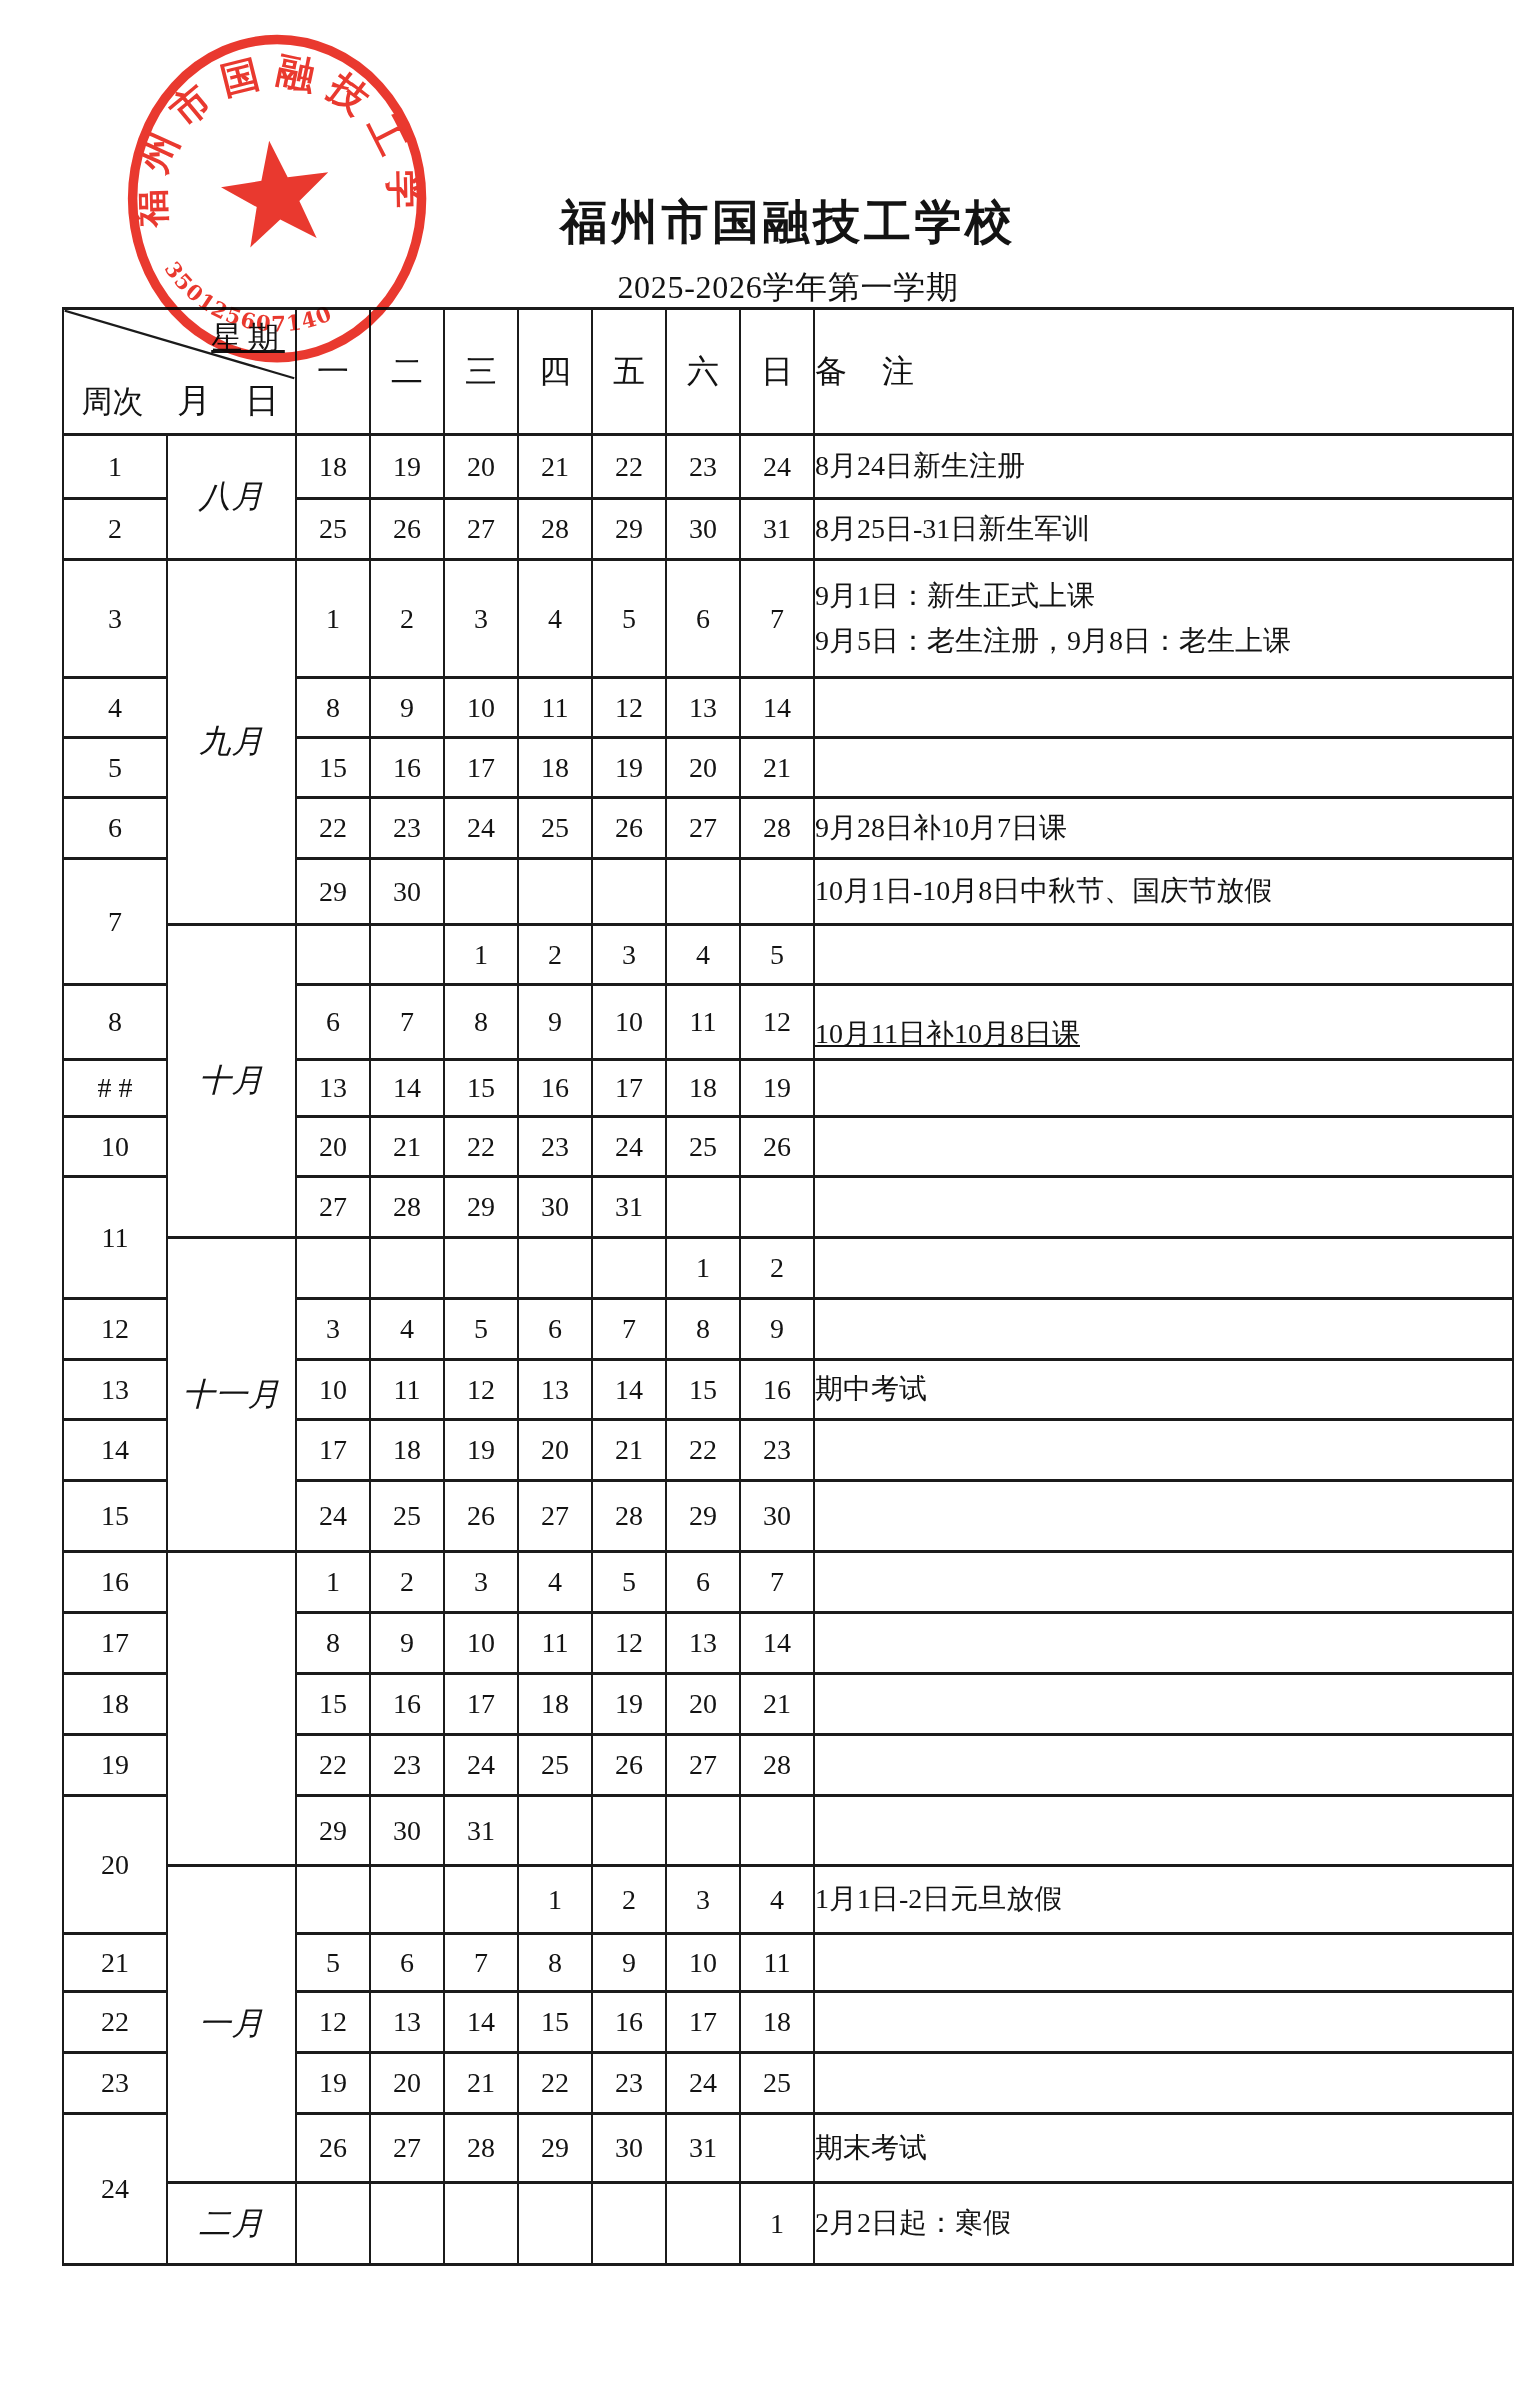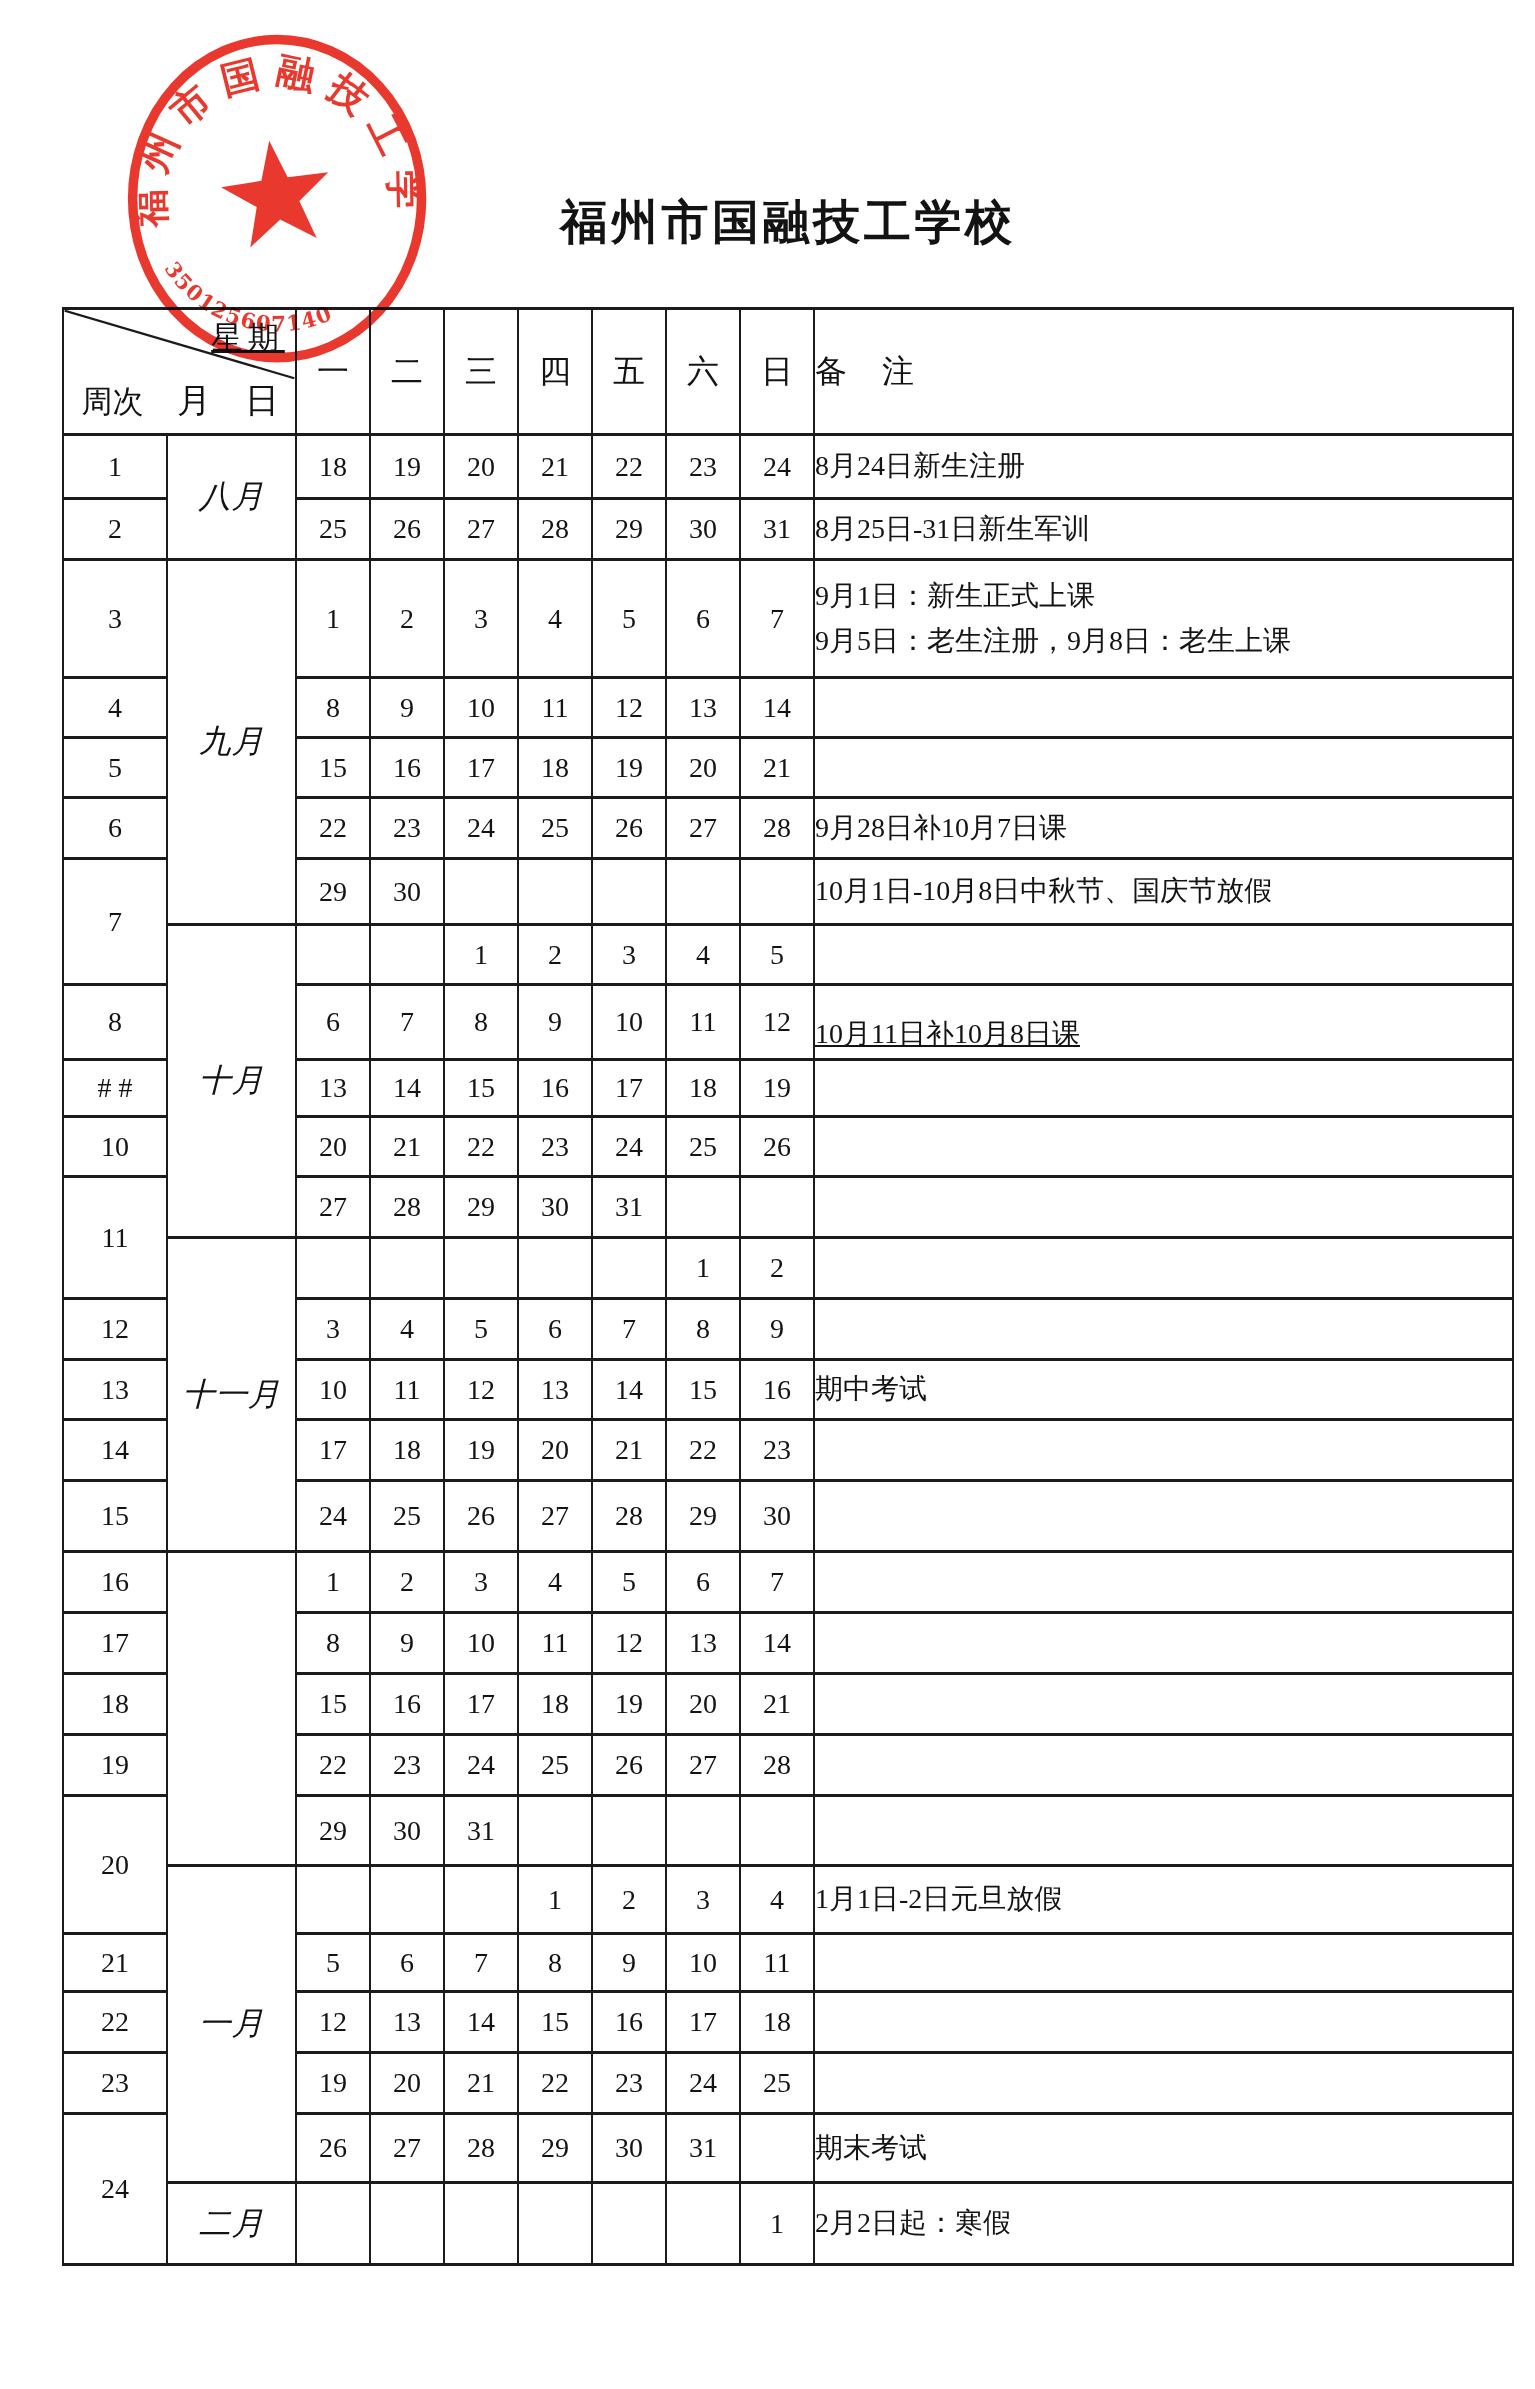--- a/index.html
+++ b/index.html
@@ -44,20 +44,21 @@
     position:absolute;left:115px;top:22px;width:330px;height:359px;
     mix-blend-mode:multiply;opacity:0.92;pointer-events:none;
   }
 </style>
 </head>
 <body>
 
 <div class="sheet">
 
   <div class="title">福州市国融技工学校</div>
+  <div class="subtitle">2025-2026学年第一学期</div>
 
   <table class="cal">
     <colgroup>
       <col style="width:104px">
       <col style="width:129px">
       <col style="width:74px">
         <col style="width:74px">
         <col style="width:74px">
       <col style="width:74px">
         <col style="width:74px">

